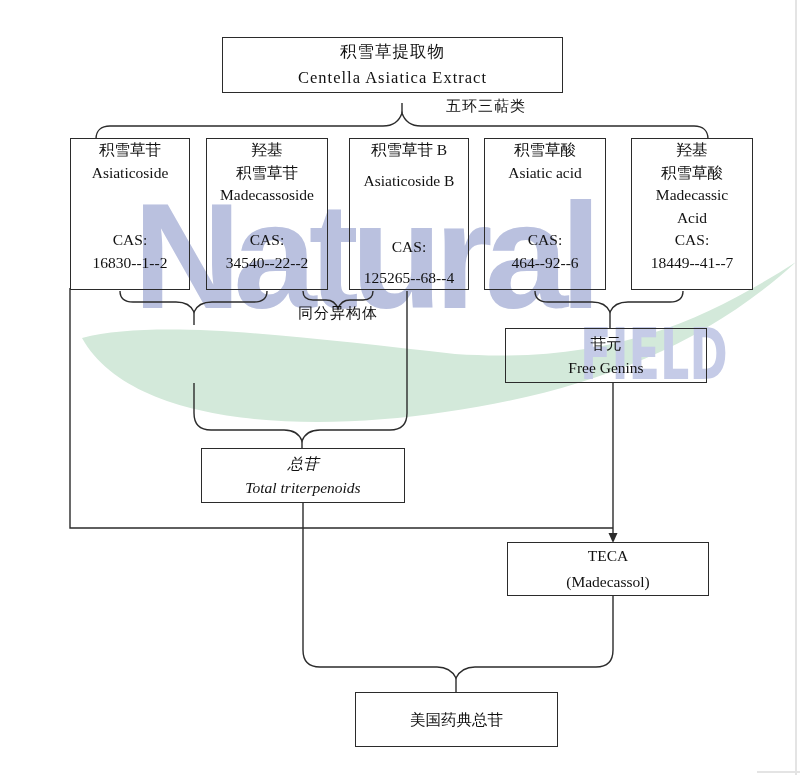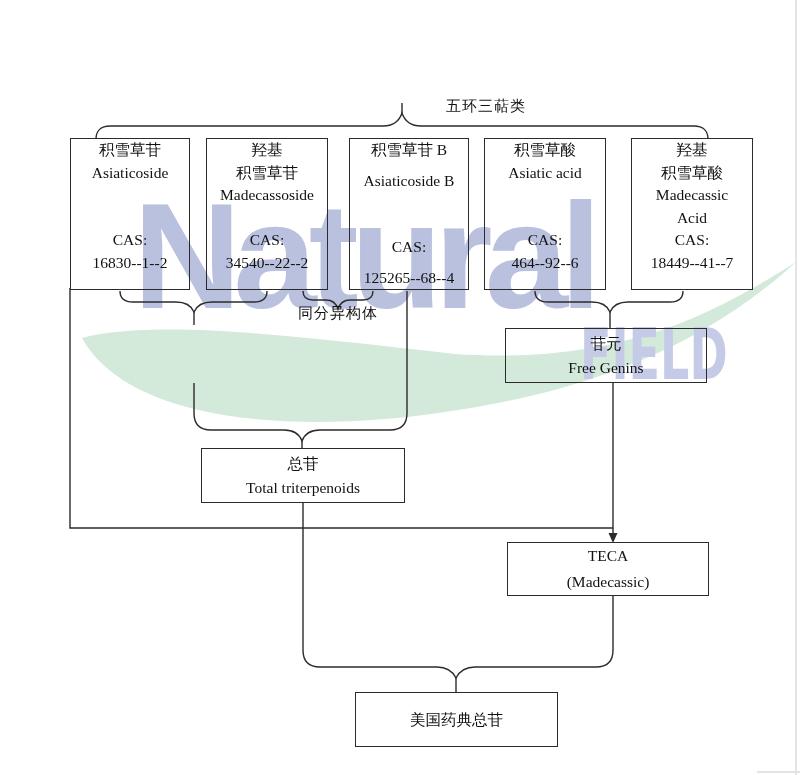--- a/index.html
+++ b/index.html
@@ -86,20 +86,24 @@
 
     <path d="M 613 383 L 613 534"></path>
     <polygon points="613,543 608.5,533 617.5,533"></polygon>
 
     <path d="M 303 503 L 303 650 C 303 662 309 667 320 667 L 437 667
              C 446 667 452 670 456 678 C 460 670 466 667 475 667 L 596 667
              C 607 667 613 662 613 650 L 613 595"></path>
     <path d="M 456 678 L 456 692"></path>
   </svg>
 
+  <div class="node title" style="left:222px;top:37px;width:341px;height:56px;">
+    <div class="ln">积雪草提取物</div>
+    <div class="ln">Centella Asiatica Extract</div>
+  </div>
 
   <div class="flabel" style="left:426px;top:97px;">五环三萜类</div>
 
   <div class="node compound" style="left:70px;top:138px;width:120px;height:152px;">
     <div class="ln">积雪草苷</div>
     <div class="ln">Asiaticoside</div>
     <div class="ln"></div>
     <div class="ln"></div>
     <div class="ln">CAS:</div>
     <div class="ln">16830--1--2</div>
@@ -142,28 +146,28 @@
   </div>
 
   <div class="flabel" style="left:278px;top:304px;">同分异构体</div>
 
 
   <div class="node" style="left:505px;top:328px;width:202px;height:55px;">
     <div class="ln">苷元</div>
     <div class="ln">Free Genins</div>
   </div>
 
-  <div class="node" style="left:201px;top:448px;width:204px;height:55px;">
+  <div class="node" style="left:201px;top:448px;width:204px;height:55px;font-style:italic;">
     <div class="ln">总苷</div>
     <div class="ln">Total triterpenoids</div>
   </div>
 
   <div class="node teca" style="left:507px;top:542px;width:202px;height:54px;">
     <div class="ln">TECA</div>
-    <div class="ln">(Madecassic)</div>
+    <div class="ln">(Madecassol)</div>
   </div>
 
   <div class="node" style="left:355px;top:692px;width:203px;height:55px;">
     <div class="ln">美国药典总苷</div>
   </div>
 
   <div class="edge-r"></div>
   <div class="edge-b"></div>
 </div>
 

